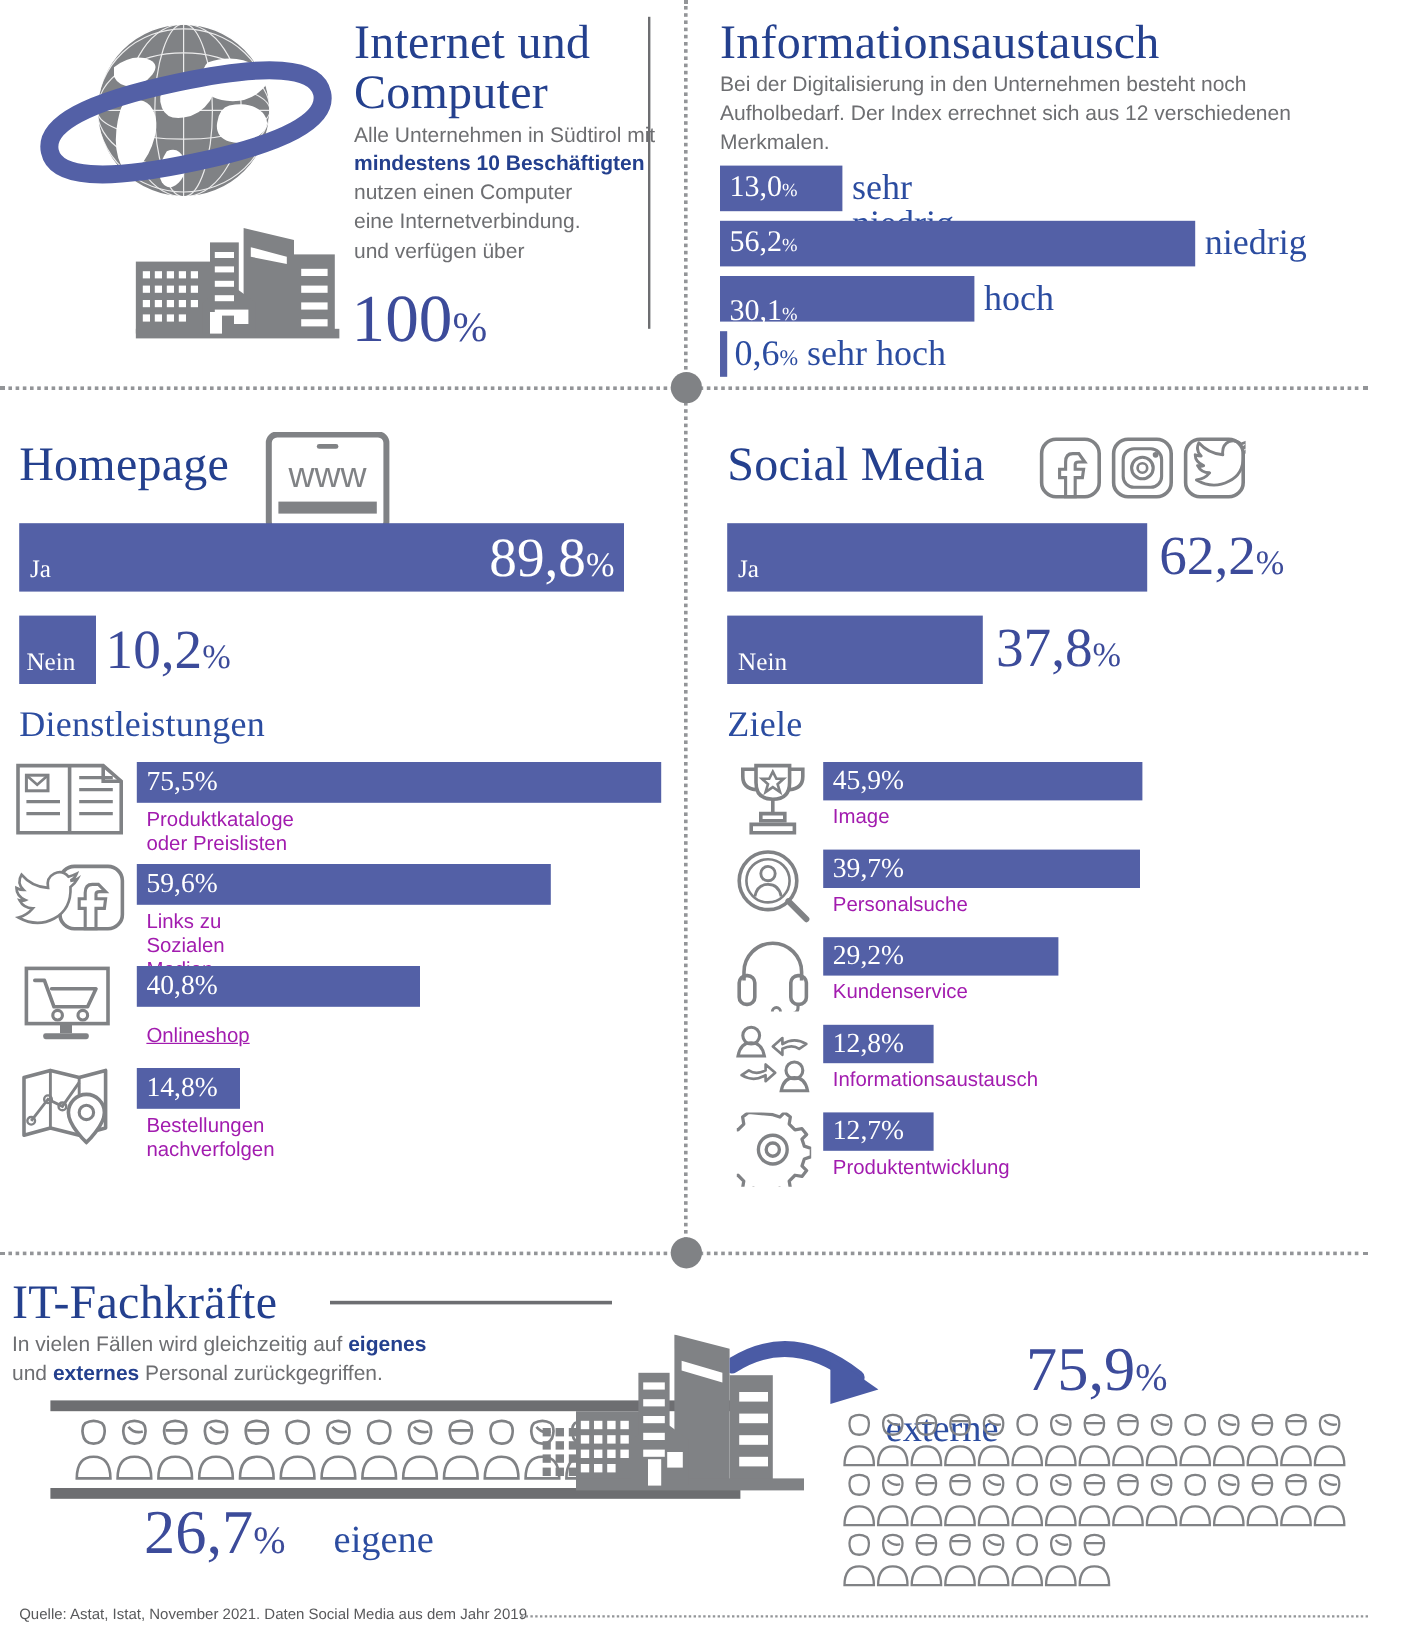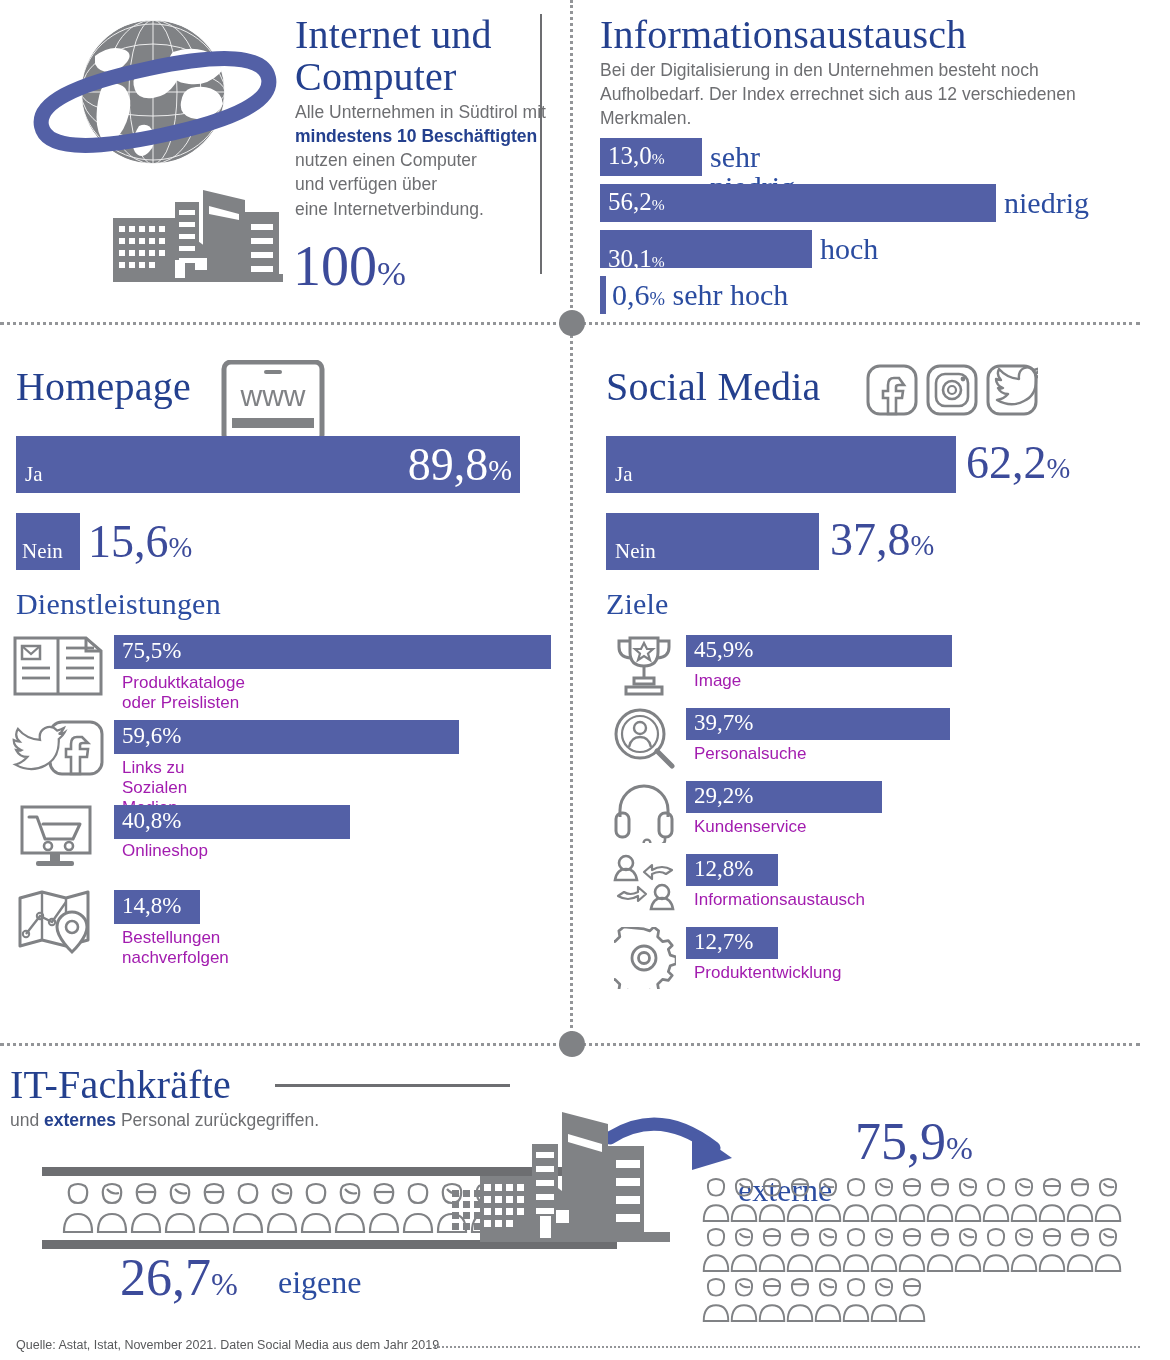--- a/index.html
+++ b/index.html
@@ -183,22 +183,22 @@
 
     <div class="rule-line" style="left:515px; top:14px; width:2px; height:260px;"></div>
 
     <div class="heading h-main" style="position:absolute; left:270px; top:14px; width:290px;">Internet und</div>
     <div class="heading h-main" style="position:absolute; left:270px; top:56px; width:290px;">Computer</div>
 
     <div class="body-text" style="position:absolute; left:270px; top:100px; width:300px;">
       <div>Alle Unternehmen in Südtirol mit</div>
       <div style="color:#24408e;font-weight:700;">mindestens 10 Beschäftigten</div>
       <div>nutzen einen Computer</div>
+      <div>eine Internetverbindung.</div>
       <div>und verfügen über</div>
-      <div>eine Internetverbindung.</div>
     </div>
 
     <div class="big-num" style="position:absolute; left:268px; top:238px; font-size:56px;">
       <span>100</span><span class="pct-sm">%</span>
     </div>
   </div>
 
   <div style="position:absolute; left:600px; top:0; width:540px; height:322px;">
 
     <div class="heading h-main" style="position:absolute; left:0; top:14px;">Informationsaustausch</div>
@@ -264,21 +264,21 @@
           <span>89,8</span><span class="pct-sm">%</span>
         </span>
       </div>
     </div>
 
     <div style="position:absolute; left:16px; top:163px;">
       <div class="bar" style="position:relative; width:64px; height:57px;">
         <span class="bar-lbl" style="position:absolute; left:6px; top:26px;">Nein</span>
       </div>
       <span class="big-num" style="position:absolute; left:72px; top:6px; font-size:46px;">
-        <span>15,6</span><span class="pct-sm">%</span>
+        <span>10,2</span><span class="pct-sm">%</span>
       </span>
     </div>
 
     <div class="heading h-sub" style="position:absolute; left:16px; top:238px;">Dienstleistungen</div>
 
     <div style="position:absolute; left:10px; top:285px; height:82px;">
       <div class="icon" style="position:absolute; left:2px; top:0;">
         <svg width="92" height="62" viewBox="0 0 92 62">
           <path d="M3 3 H74 L89 16 V59 H3 Z" fill="none" stroke="#808285" stroke-width="3"></path>
           <path d="M74 3 V16 H89" fill="none" stroke="#808285" stroke-width="3"></path>
@@ -319,21 +319,21 @@
           <rect x="6" y="2" width="68" height="46" fill="none" stroke="#808285" stroke-width="3"></rect>
           <rect x="34" y="48" width="10" height="8" fill="#808285"></rect>
           <rect x="20" y="56" width="38" height="5" rx="2" fill="#808285"></rect>
           <path d="M13 12 h8 l8 22 h28 l7 -15 H27" fill="none" stroke="#808285" stroke-width="3" stroke-linejoin="round" stroke-linecap="round"></path>
           <circle cx="32" cy="41" r="4" fill="none" stroke="#808285" stroke-width="2.6"></circle>
           <circle cx="53" cy="41" r="4" fill="none" stroke="#808285" stroke-width="2.6"></circle>
         </svg>
       </div>
       <div class="bar" style="position:absolute; left:104px; top:0; width:236px; height:34px;"></div>
       <div class="val-in-bar" style="left:112px; top:17px; font-size:23px;">40,8%</div>
-      <div class="item-lbl" style="position:absolute; left:112px; top:36px;">Onlineshop</div>
+      <div class="item-lbl" style="position:absolute; left:112px; top:48px;text-decoration:underline;">Onlineshop</div>
     </div>
 
     <div style="position:absolute; left:10px; top:540px; height:82px;">
       <div class="icon" style="position:absolute; left:6px; top:0;">
         <svg width="86" height="66" viewBox="0 0 86 66">
           <path d="M4 8 L26 2 L50 8 L72 2 V50 L50 56 L26 50 L4 56 Z" fill="none" stroke="#808285" stroke-width="3" stroke-linejoin="round"></path>
           <line x1="26" y1="2" x2="26" y2="50" stroke="#808285" stroke-width="2.4"></line>
           <line x1="50" y1="8" x2="50" y2="56" stroke="#808285" stroke-width="2.4"></line>
           <path d="M10 44 L24 26 L36 32 L50 12" fill="none" stroke="#808285" stroke-width="2.4"></path>
           <circle cx="10" cy="44" r="3.2" fill="none" stroke="#808285" stroke-width="2"></circle>
@@ -475,20 +475,23 @@
       <div class="item-lbl" style="position:absolute; left:94px; top:36px;">Produktentwicklung</div>
     </div>
   </div>
 
   <div style="position:absolute; left:0; top:1060px; width:1170px; height:300px;">
 
     <div class="heading h-main" style="position:absolute; left:10px; top:4px;">IT-Fachkräfte</div>
     <div class="rule-line" style="left:275px; top:24px; width:235px; height:3px;"></div>
 
     <div class="body-text" style="position:absolute; left:10px; top:48px; width:560px;">
+      <div>
+        <span>In vielen Fällen wird gleichzeitig auf </span><b>eigenes</b>
+      </div>
       <div>
         <span>und </span><b>externes</b><span> Personal zurückgegriffen.</span>
       </div>
     </div>
 
     <div class="rule-line" style="left:42px; top:1167px; width:575px; height:9px; top:107px;"></div>
     <div class="rule-line" style="left:42px; top:180px; width:575px; height:9px;"></div>
 
     <div class="people-row" style="position:absolute; left:62px; top:120px; gap:2px;">
       <svg width="32" height="56" viewBox="0 0 32 56">

